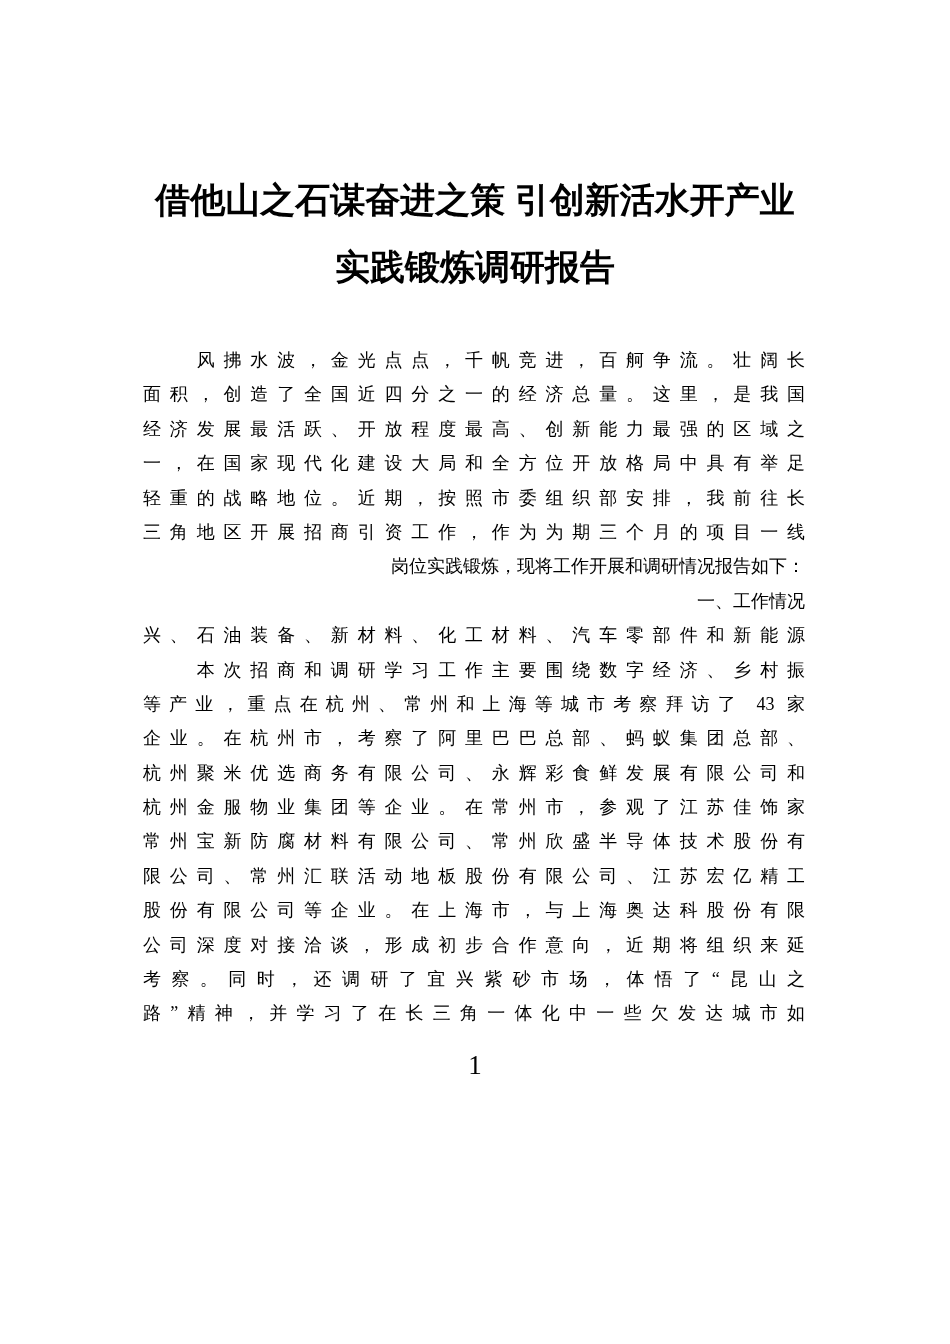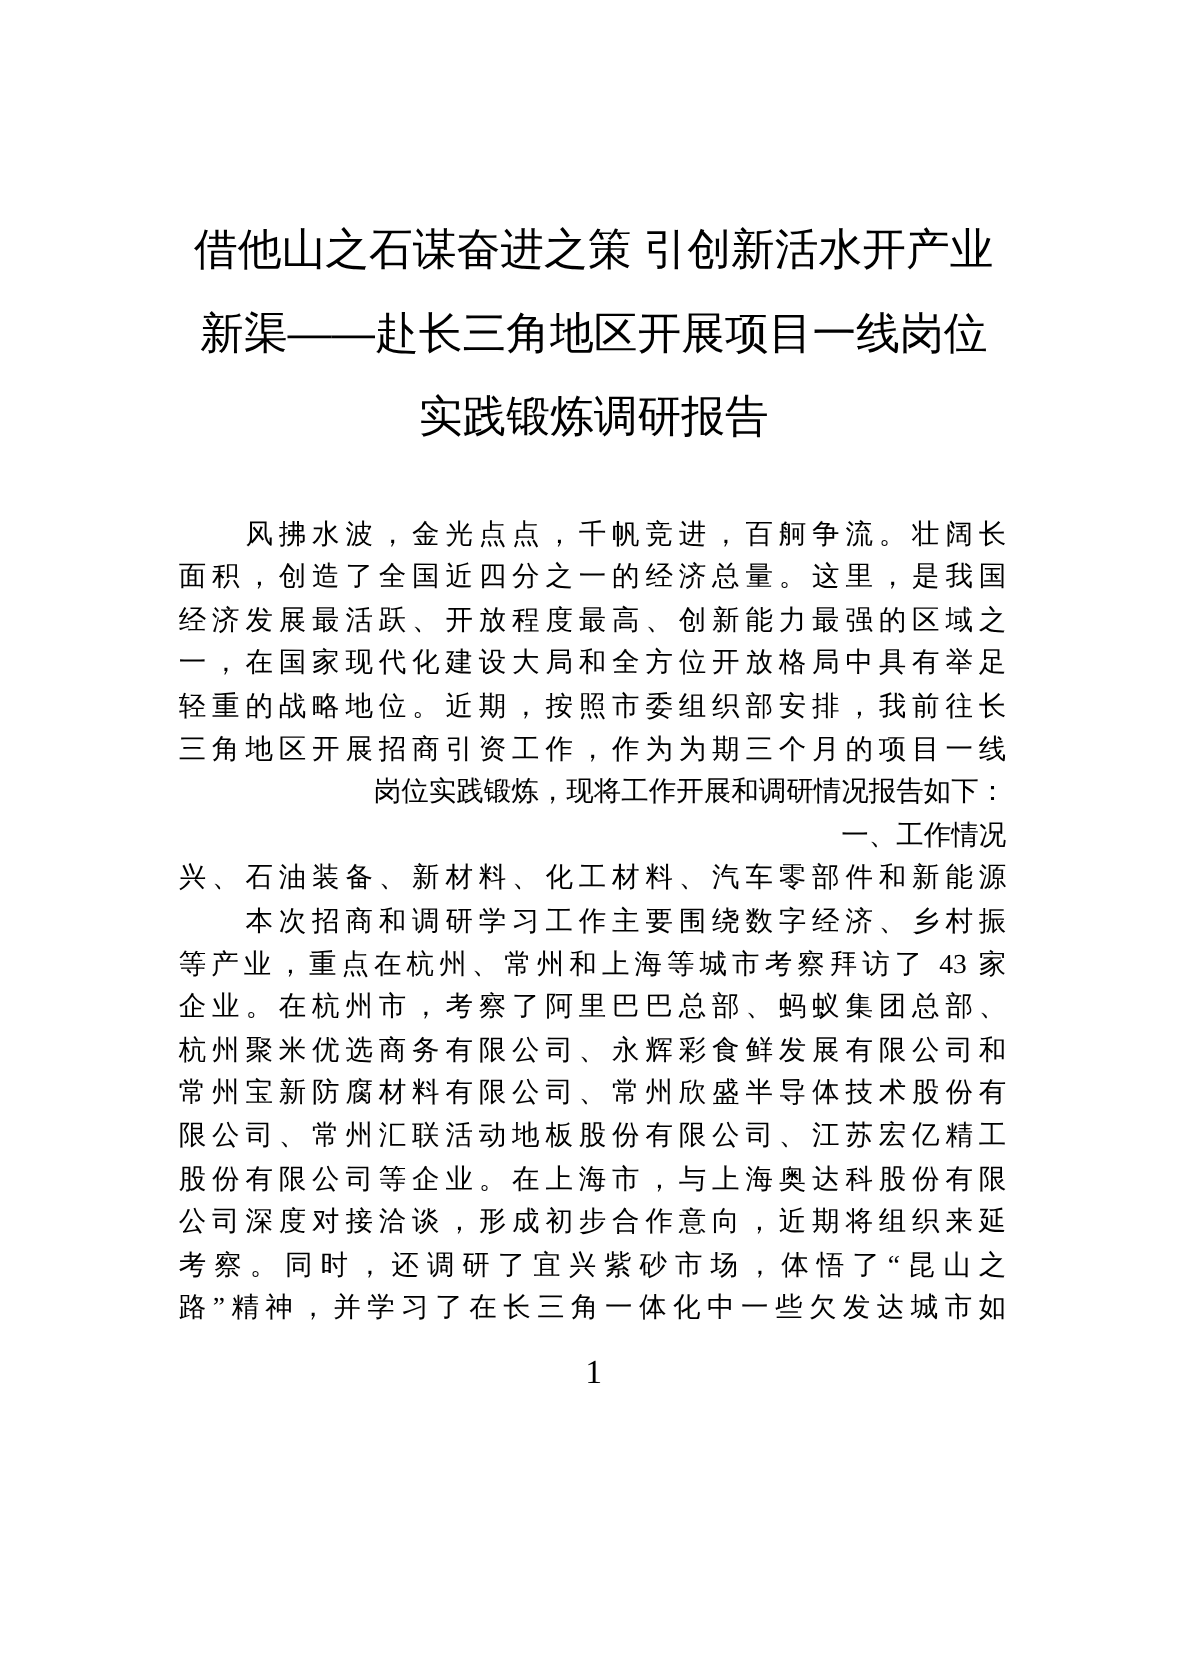--- a/index.html
+++ b/index.html
@@ -11,28 +11,28 @@
     color:#000000;
     box-sizing:border-box;
     padding-top:166px;
     overflow:hidden;
     font-family:"Liberation Serif","DejaVu Serif",serif;
   }
   .title{
     margin:0 80px;
     text-align:center;
     font-family:"Liberation Sans","DejaVu Sans",sans-serif;
-    font-weight:normal;
+    font-weight:bold;
     font-size:35px;
     line-height:67px;
     letter-spacing:0;
   }
   .body-block{
     margin:43px 145px 0 143px; 
-    font-size:22px;
+    font-size:18px;
     line-height:34.4px;
   }
   .line{
     height:34.4px;
     text-align:right;
     white-space:pre-wrap;
   }
   .line.j{
     text-align:justify;
     text-align-last:justify;
@@ -46,38 +46,38 @@
     line-height:31px;
   }
 </style>
 </head>
 <body>
 
 <div class="page">
 
   <div class="title">
     <div class="title-line">借他山之石谋奋进之策 引创新活水开产业</div>
-    <div class="title-line">新渠——赴长三角地区开展项目一线岗位</div>
     <div class="title-line">实践锻炼调研报告</div>
   </div>
 
   <div class="body-block">
     <div class="line j">　　风拂水波，金光点点，千帆竞进，百舸争流。壮阔长</div>
     <div class="line j">面积，创造了全国近四分之一的经济总量。这里，是我国</div>
     <div class="line j">经济发展最活跃、开放程度最高、创新能力最强的区域之</div>
     <div class="line j">一，在国家现代化建设大局和全方位开放格局中具有举足</div>
     <div class="line j">轻重的战略地位。近期，按照市委组织部安排，我前往长</div>
     <div class="line j">三角地区开展招商引资工作，作为为期三个月的项目一线</div>
     <div class="line">岗位实践锻炼，现将工作开展和调研情况报告如下：</div>
     <div class="line">　　一、工作情况</div>
     <div class="line j">兴、石油装备、新材料、化工材料、汽车零部件和新能源</div>
     <div class="line j">　　本次招商和调研学习工作主要围绕数字经济、乡村振</div>
     <div class="line j">等产业，重点在杭州、常州和上海等城市考察拜访了 43 家</div>
     <div class="line j">企业。在杭州市，考察了阿里巴巴总部、蚂蚁集团总部、</div>
     <div class="line j">杭州聚米优选商务有限公司、永辉彩食鲜发展有限公司和</div>
+    <div class="line j">杭州金服物业集团等企业。在常州市，参观了江苏佳饰家</div>
     <div class="line j">常州宝新防腐材料有限公司、常州欣盛半导体技术股份有</div>
     <div class="line j">限公司、常州汇联活动地板股份有限公司、江苏宏亿精工</div>
     <div class="line j">股份有限公司等企业。在上海市，与上海奥达科股份有限</div>
     <div class="line j">公司深度对接洽谈，形成初步合作意向，近期将组织来延</div>
     <div class="line j">考察。同时，还调研了宜兴紫砂市场，体悟了“昆山之</div>
     <div class="line j">路”精神，并学习了在长三角一体化中一些欠发达城市如</div>
   </div>
 
   <div class="footer">
     <span>1</span>

